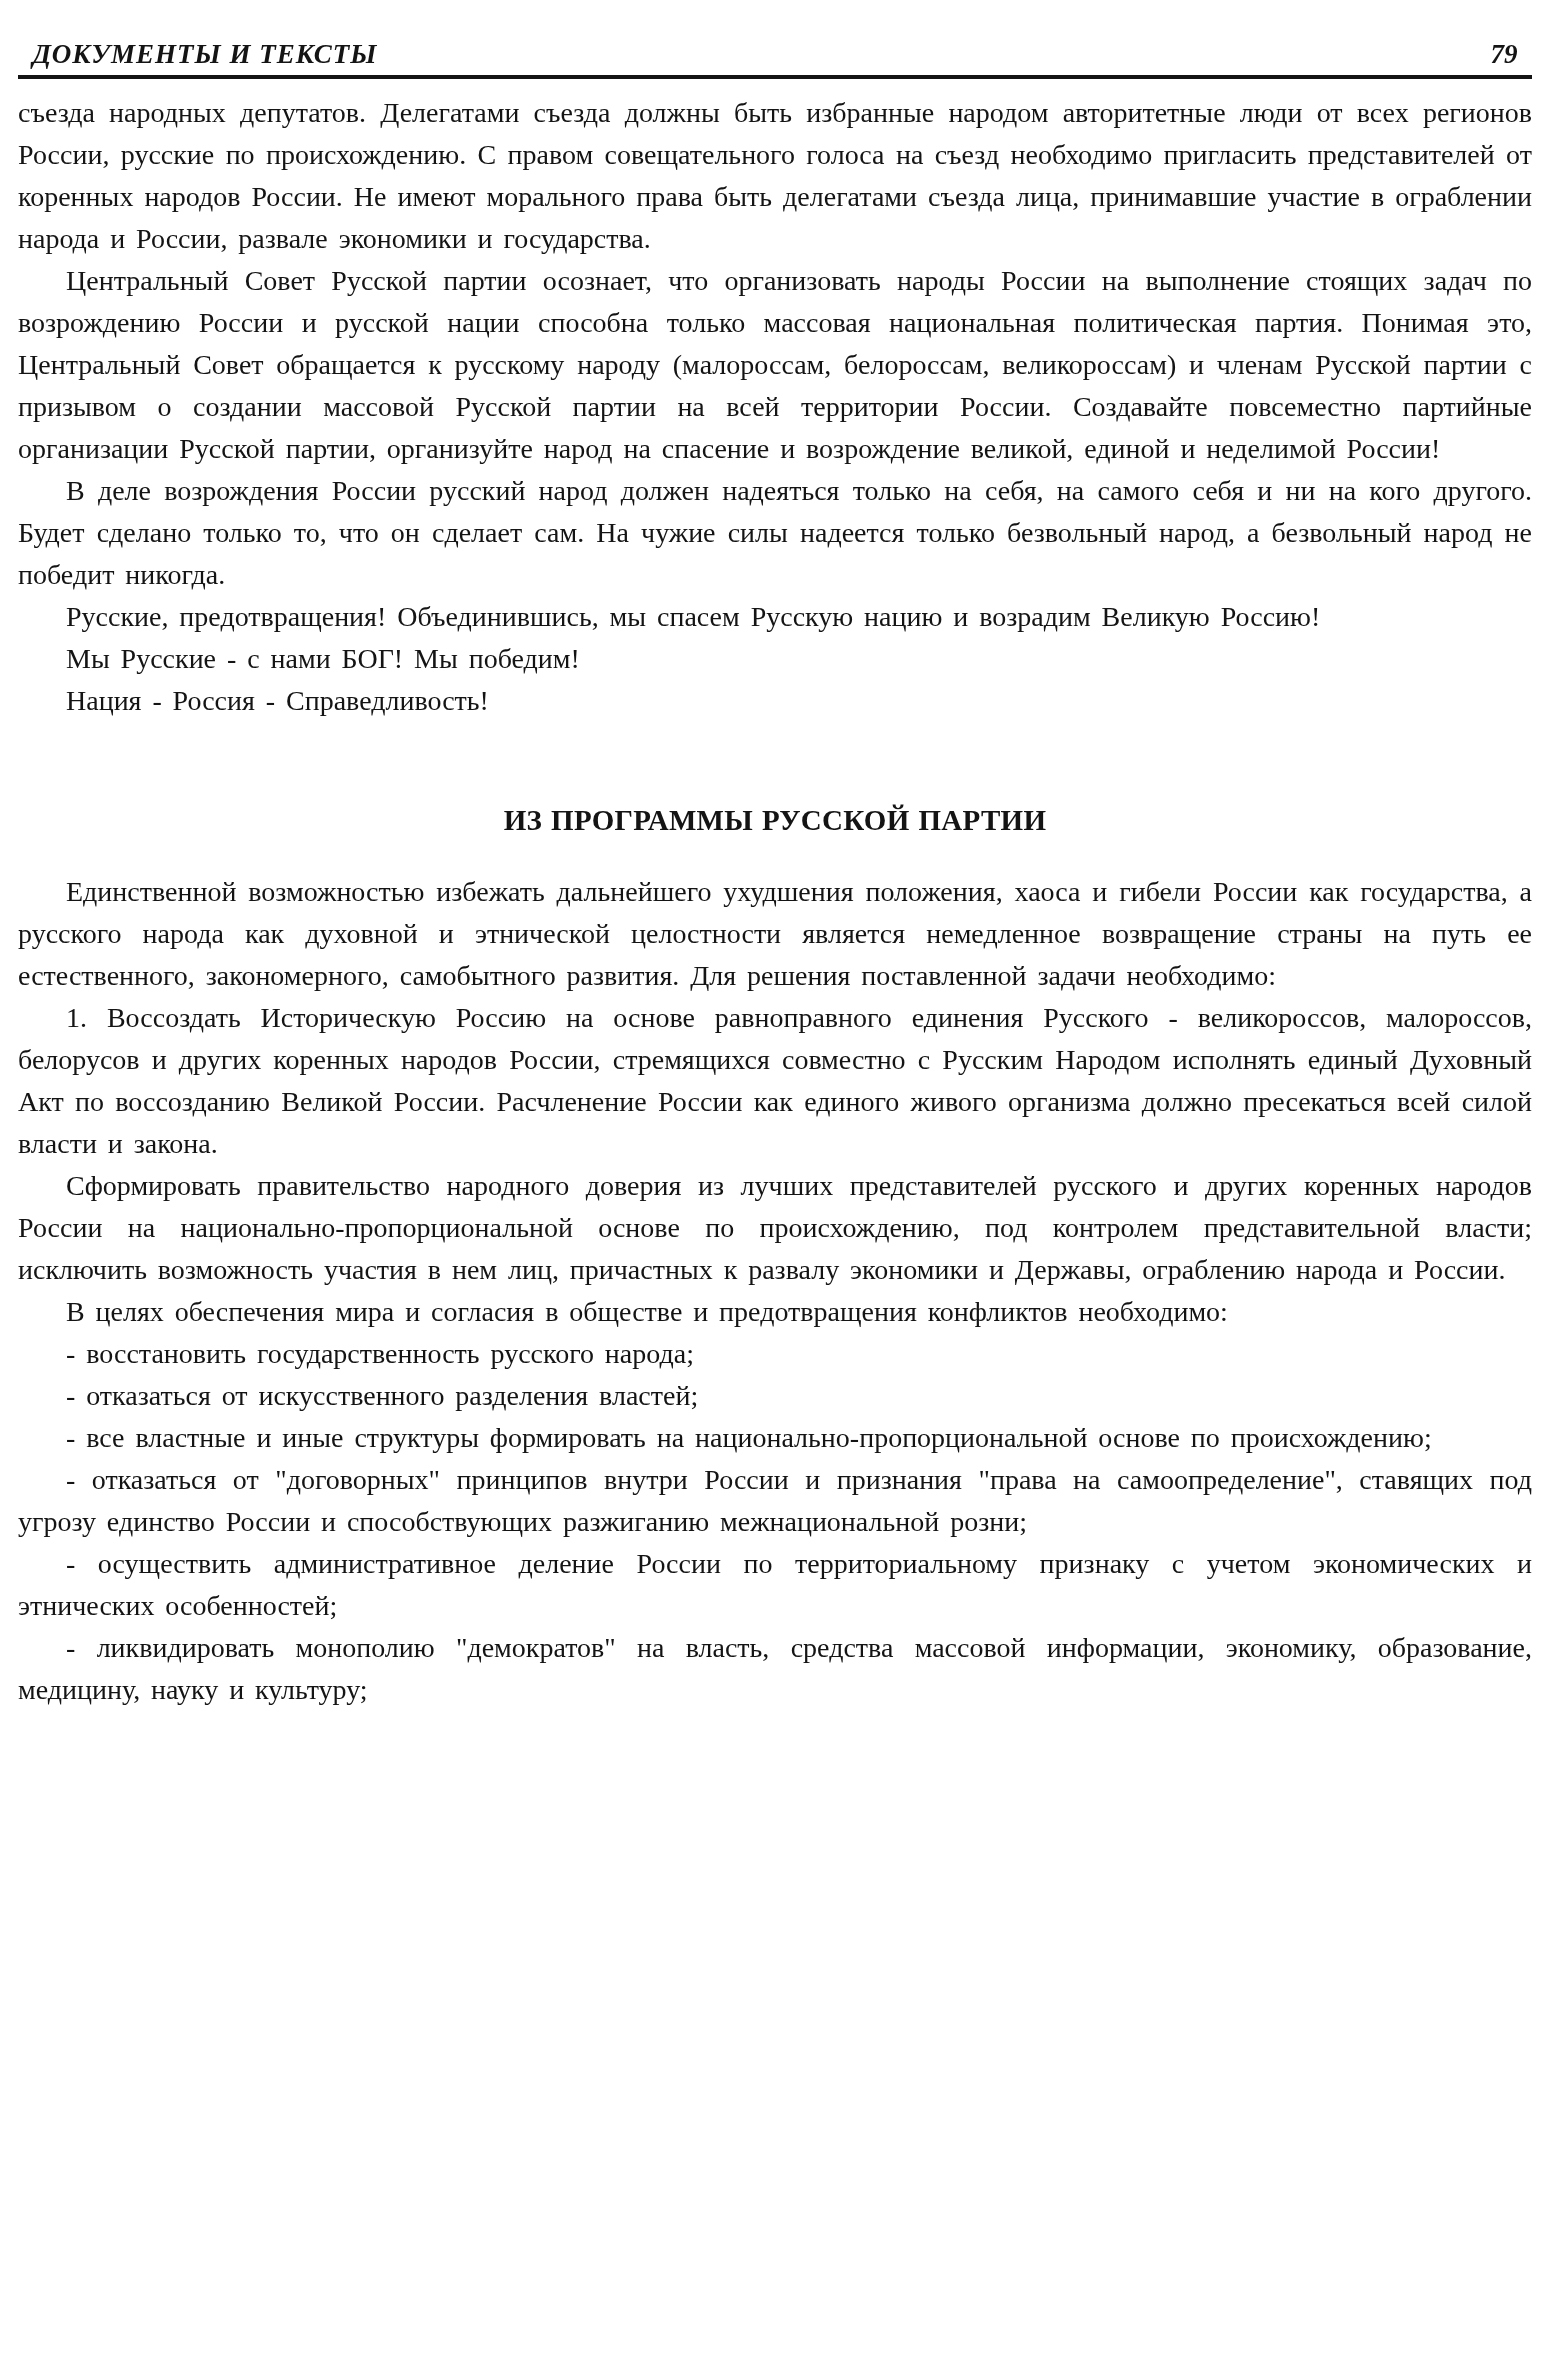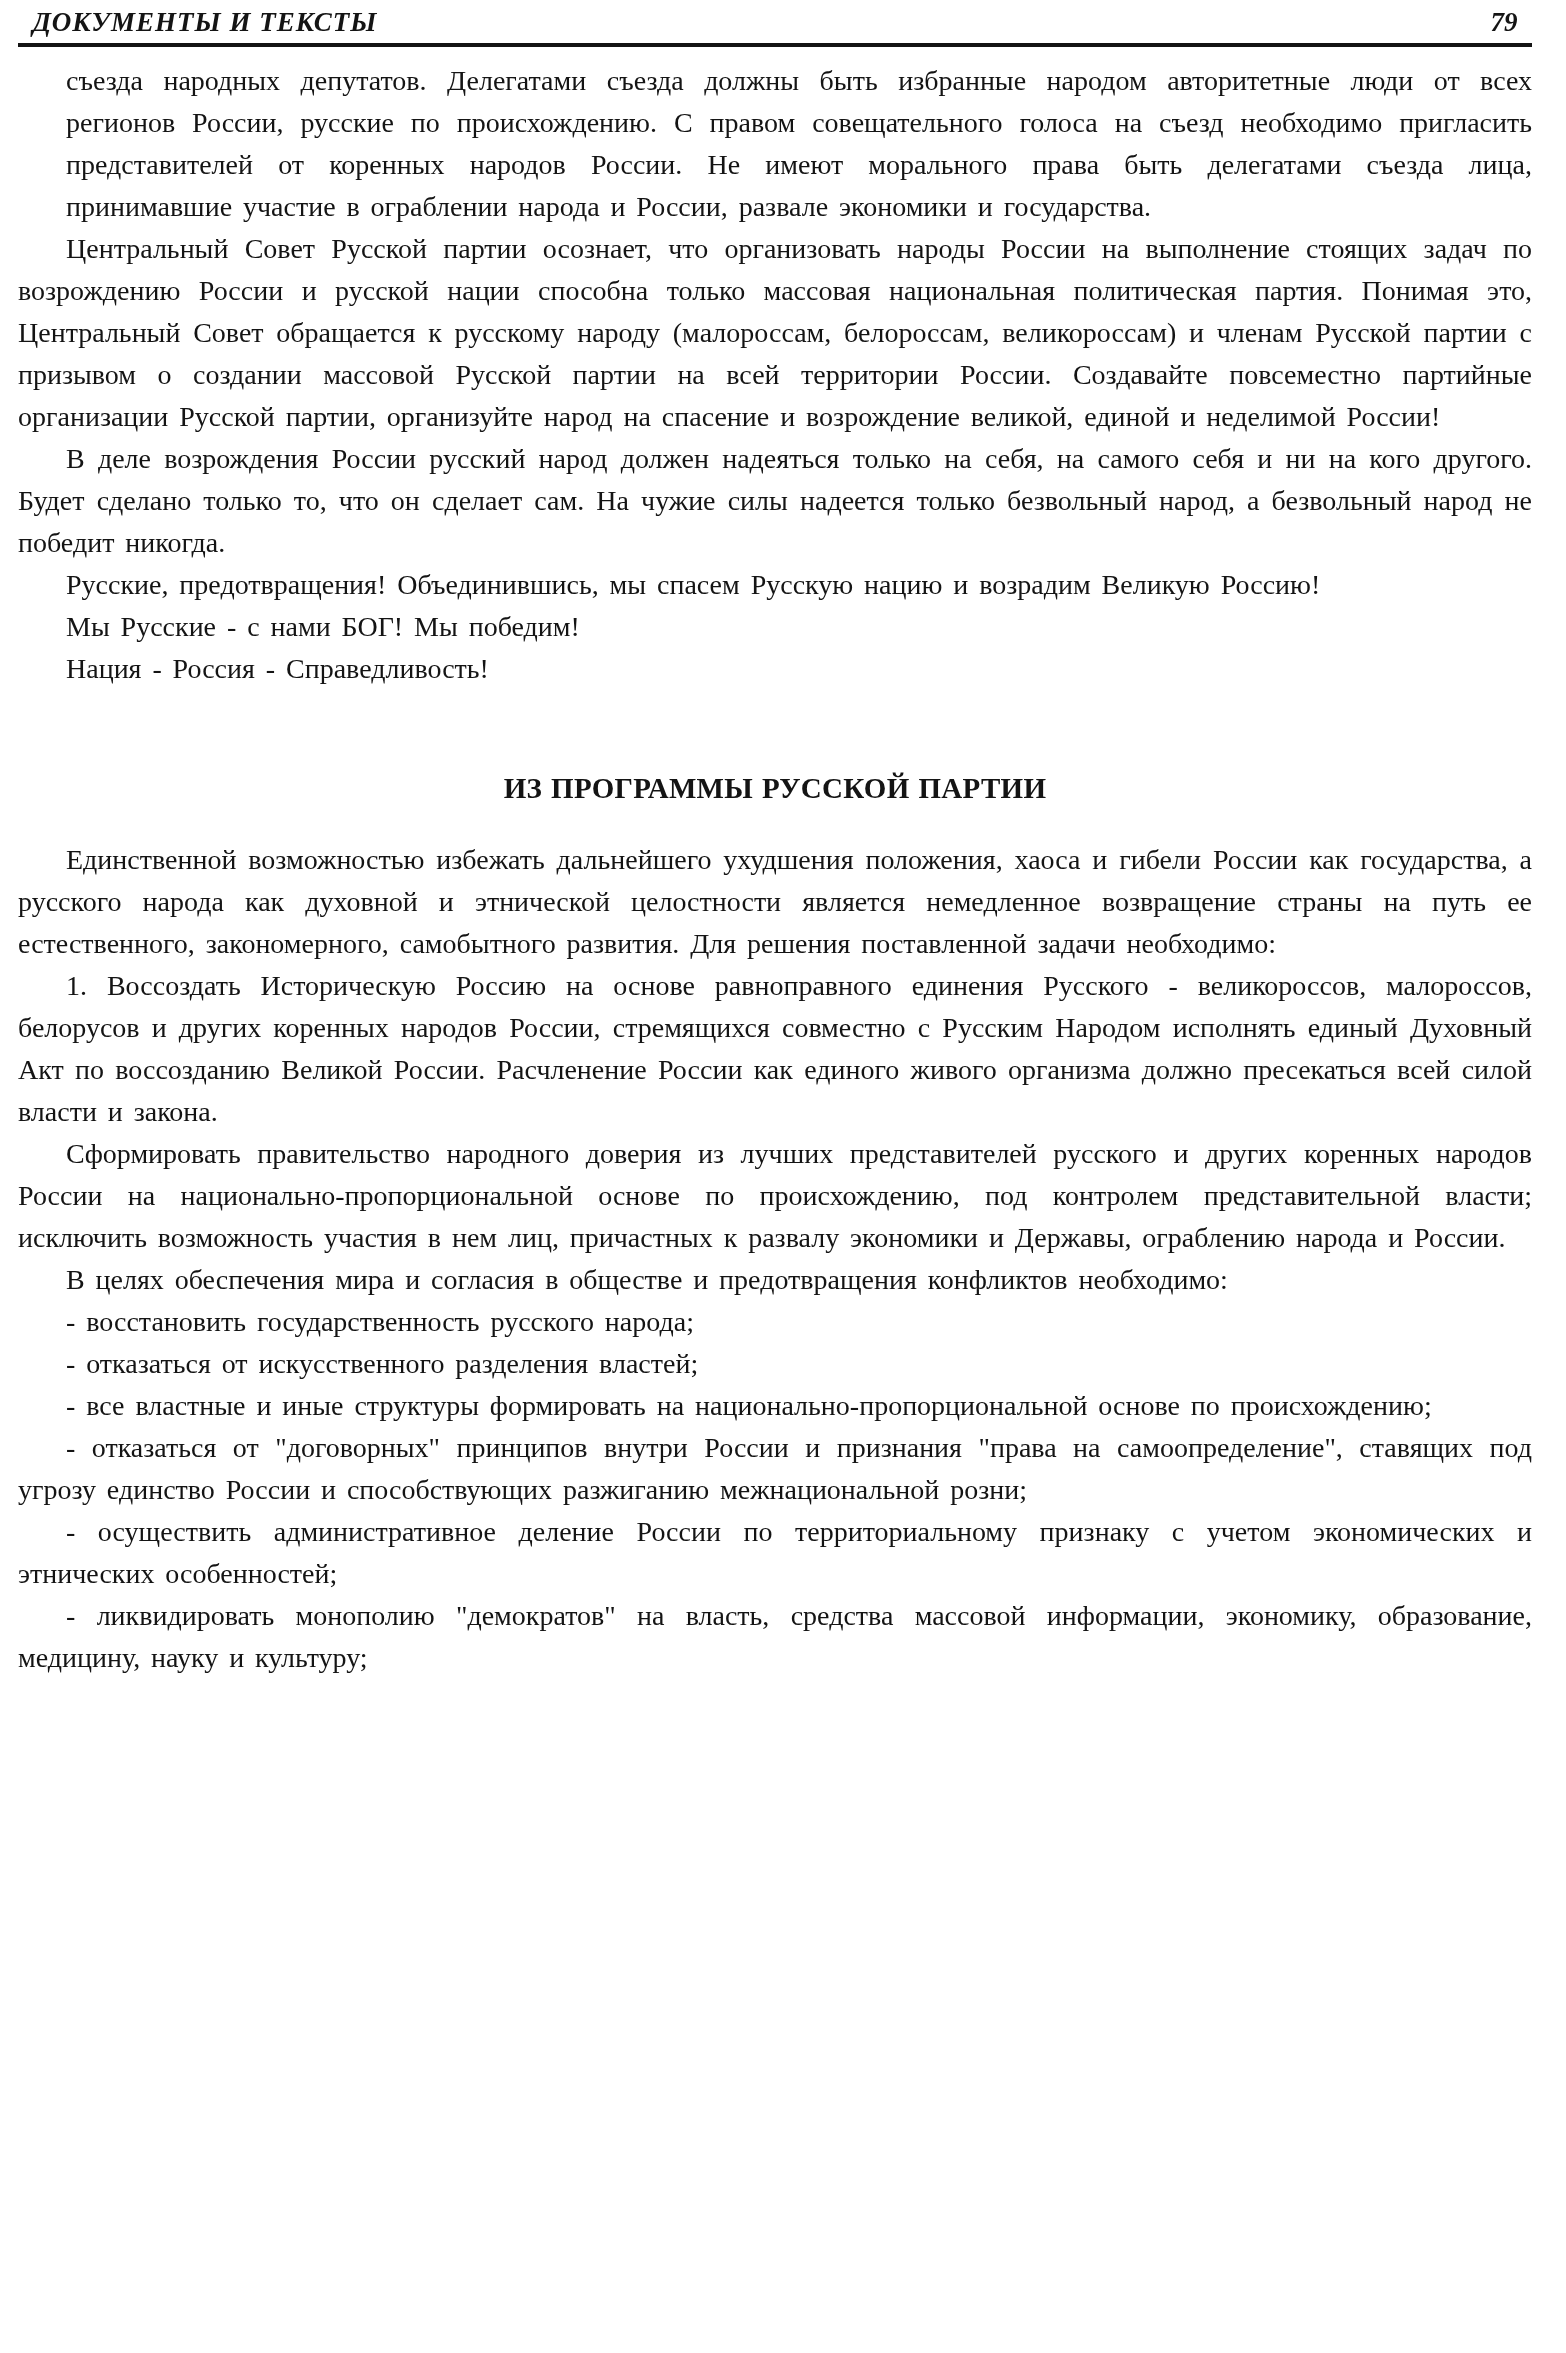--- a/index.html
+++ b/index.html
@@ -31,40 +31,40 @@
     font-style: italic;
     font-weight: bold;
     font-size: 27px;
     letter-spacing: 1px;
     white-space: nowrap;
   }
   .page-number {
     font-style: italic;
     font-weight: bold;
     font-size: 27px;
+    margin-top: 32px;
   }
   .header-rule {
     height: 4.6px;
     background: #141414;
     margin: 0 0 7.8px 0;
   }
   .body-text {
     font-size: 28px;
     line-height: 42px;
     text-align: justify;
     word-spacing: 3.9px;
     padding-top: 5.2px;
   }
   .para {
     margin: 0;
     text-indent: 48px;
   }
   .para.no-indent {
     text-indent: 0;
-    margin-left: 48px;
   }
   .section-heading {
     text-align: center;
     font-weight: bold;
     font-size: 29px;
     letter-spacing: 0.3px;
     margin: 77px 0 30px 0;
     text-indent: 0;
     word-spacing: 1.3px;
   }

